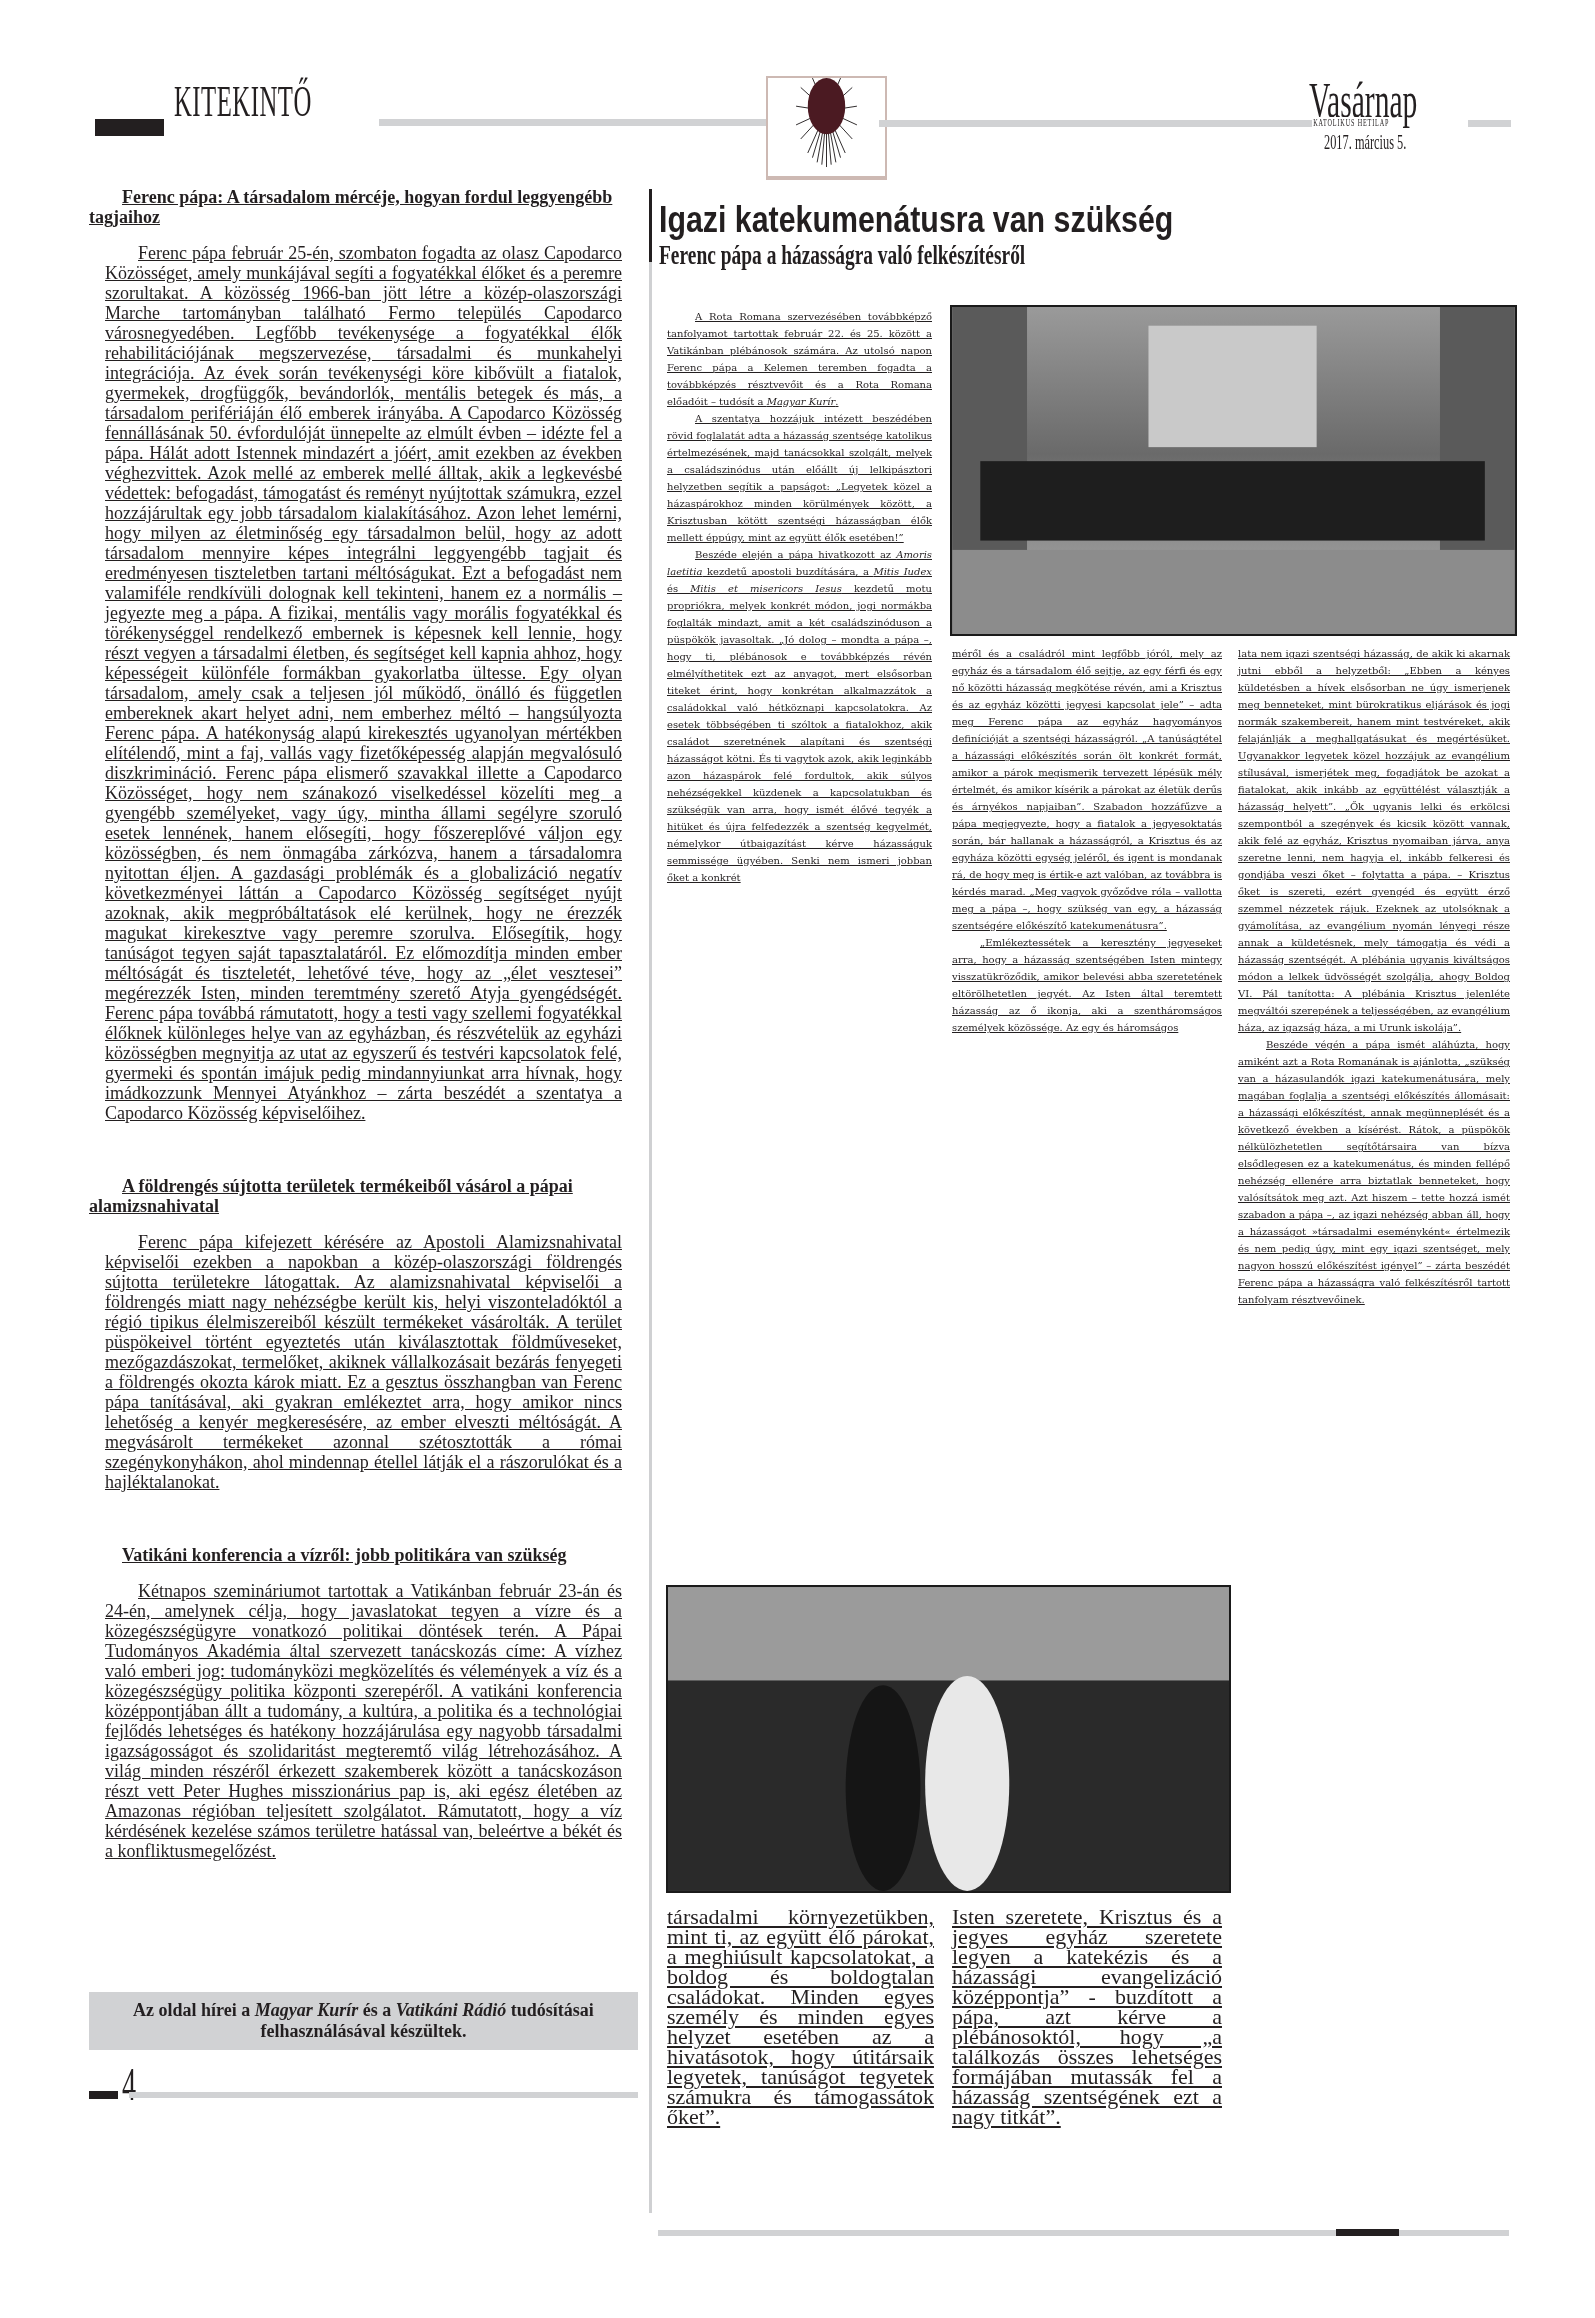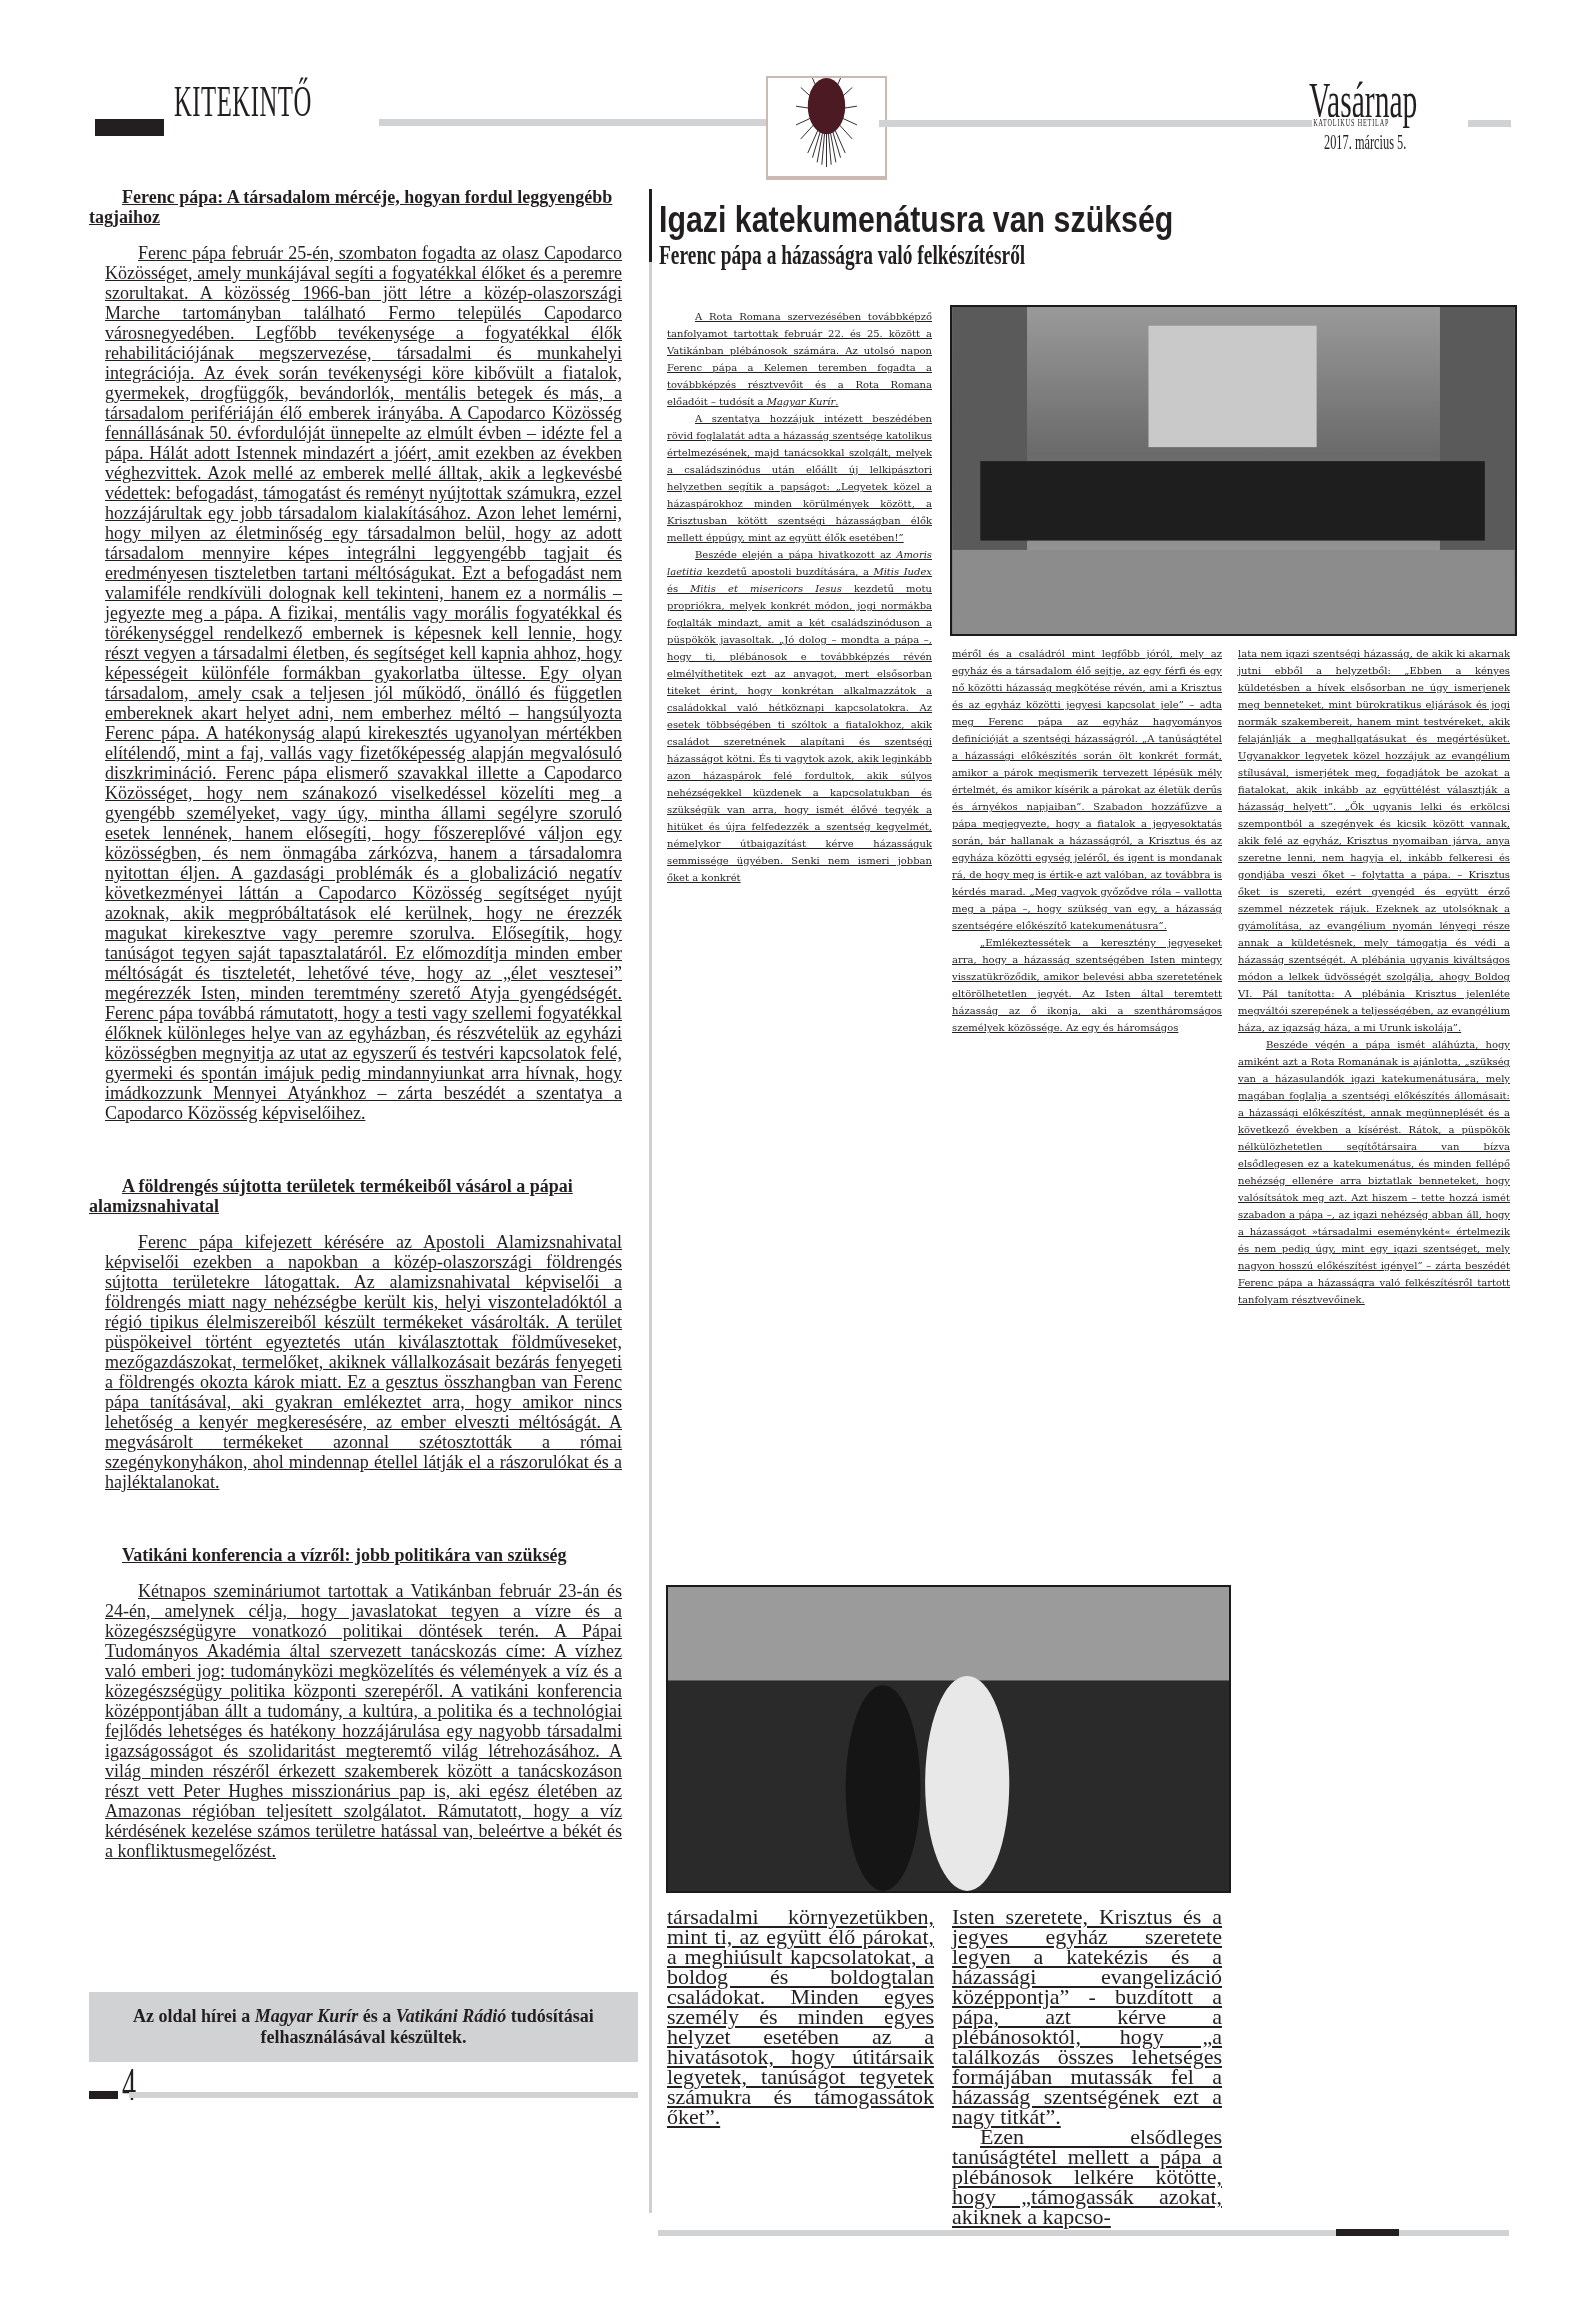--- a/index.html
+++ b/index.html
@@ -14,21 +14,21 @@
   .logo-box{left:766px;top:76px;width:117px;height:98px;border-left:2.8px solid #cdb9b3;border-right:2.8px solid #cdb9b3;border-top:2.8px solid #cdb9b3;border-bottom:4.7px solid #cdb9b3;background:#fff;}
   .mast-title{left:1309px;top:75px;font-size:51px;line-height:51px;transform:scaleX(0.58);transform-origin:left top;font-family:"Liberation Serif",serif;}
   .mast-sub{left:1312px;top:117px;font-size:10.3px;letter-spacing:1.4px;transform:scaleX(0.6);transform-origin:left top;background:#fff;padding:0 1.9px;}
   .mast-date{left:1324px;top:131px;font-size:20.6px;transform:scaleX(0.6);transform-origin:left top;}
   
   .col{position:absolute;text-align:justify;hyphens:manual;text-decoration:underline;}
   .left-col{left:89px;top:187px;width:549px;font-size:18px;line-height:20px;}
   .left-col p{margin:16px;text-indent:33px;}
   .left-col h3{margin:0;font-size:18px;line-height:20px;text-indent:33px;font-weight:bold;text-align:left;}
   .gap{height:37px;}
-  .credit-box{left:89px;top:1992px;width:549px;height:70px;background:#d1d2d4;font-weight:bold;font-size:18px;line-height:20.6px;text-align:center;display:flex;align-items:center;justify-content:center;}
+  .credit-box{left:89px;top:1992px;width:549px;height:58px;background:#d1d2d4;font-weight:bold;font-size:18px;line-height:20.6px;text-align:center;display:flex;align-items:center;justify-content:center;}
   .page-rule-dark{left:89px;top:2091px;width:29px;height:7.5px;background:#231f20;}
   .page-num{left:122px;top:2061px;font-size:47px;line-height:47px;transform:scaleX(0.6);transform-origin:left top;}
   .page-rule-l{left:129px;top:2092px;width:509px;height:5.6px;background:#d1d2d4;}
   .vsep{left:649px;top:189px;width:3.3px;height:2024px;background:#231f20;}
   .vsep-grey{left:649px;top:262px;width:3.3px;height:1951px;background:#cfd0d2;}
   
   .main-title{left:659px;top:201px;font-family:"Liberation Sans","DejaVu Sans",sans-serif;font-weight:bold;font-size:37px;line-height:37px;transform:scaleX(0.82);transform-origin:left top;}
   .main-sub{left:659px;top:242px;font-weight:bold;font-size:27px;line-height:27px;transform:scaleX(0.72);transform-origin:left top;}
   .rcol{font-family:"DejaVu Serif",serif;font-size:10px;line-height:17px;}
   .rcol p{margin:0;text-indent:28px;}
@@ -152,18 +152,17 @@
     <ellipse cx="640" cy="420" rx="90" ry="230" fill="#e8e8e8"></ellipse>
     <ellipse cx="460" cy="430" rx="80" ry="220" fill="#151515"></ellipse>
   </svg>
 </div>
 
 <div class="col bottom-cols b1" id="bcol1">
     <p class="noind">társadalmi környezetükben, mint ti, az együtt élő párokat, a meghiúsult kapcsolatokat, a boldog és boldogtalan családokat. Minden egyes személy és minden egyes helyzet esetében az a hivatásotok, hogy útitársaik legyetek, tanúságot tegyetek számukra és támogassátok őket”.</p>
   </div>
 <div class="col bottom-cols b2" id="bcol2">
     <p class="noind">Isten szeretete, Krisztus és a jegyes egyház szeretete legyen a katekézis és a házassági evangelizáció középpontja” - buzdított a pápa, azt kérve a plébánosoktól, hogy „a találkozás összes lehetséges formájában mutassák fel a házasság szentségének ezt a nagy titkát”.</p>
-    <p>Ezen elsődleges tanúságtétel mellett a pápa a plébánosok lelkére kötötte, hogy „támogassák azokat, akiknek a kapcso-</p>
   </div>
 
 <div class="abs bottom-rule-grey"></div>
 <div class="abs bottom-rule-dark"></div>
 
 
 </body></html>

